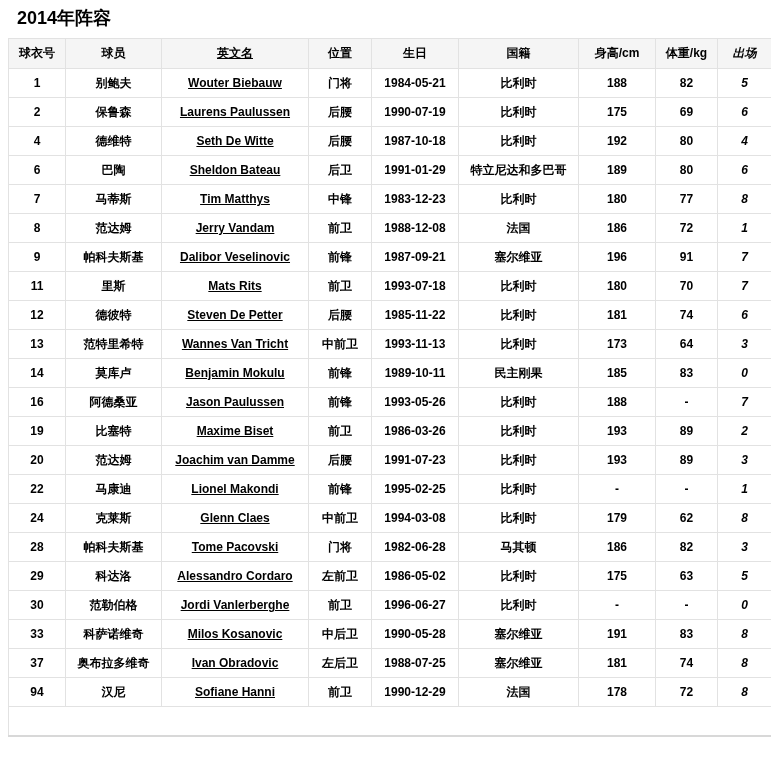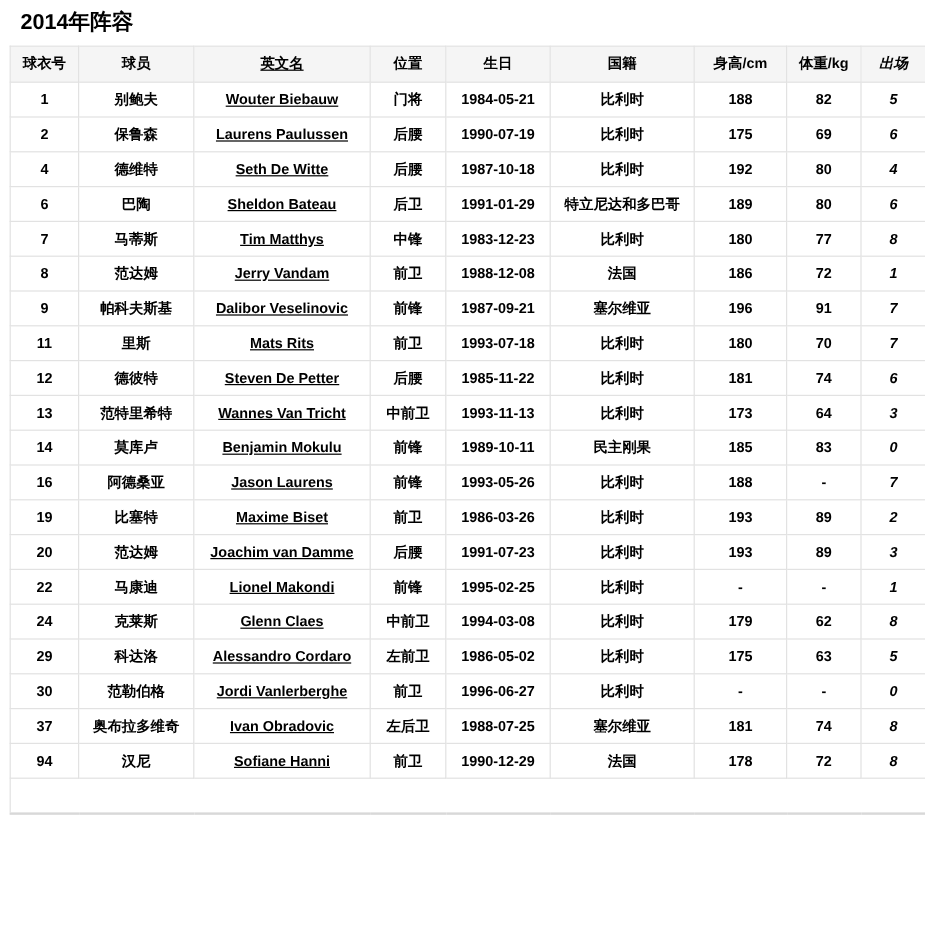--- a/index.html
+++ b/index.html
@@ -200,21 +200,21 @@
           <td class="col-3">前锋</td>
           <td class="col-4">1989-10-11</td>
           <td class="col-5">民主刚果</td>
           <td class="col-6">185</td>
           <td class="col-7">83</td>
           <td class="col-8">0</td>
         </tr>
         <tr>
           <td class="col-0">16</td>
           <td class="col-1">阿德桑亚</td>
-          <td class="col-2">Jason Laurens</td>
+          <td class="col-2">Jason Paulussen</td>
           <td class="col-3">前锋</td>
           <td class="col-4">1993-05-26</td>
           <td class="col-5">比利时</td>
           <td class="col-6">188</td>
           <td class="col-7">-</td>
           <td class="col-8">7</td>
         </tr>
         <tr>
           <td class="col-0">19</td>
           <td class="col-1">比塞特</td>
@@ -253,40 +253,62 @@
           <td class="col-1">克莱斯</td>
           <td class="col-2">Glenn Claes</td>
           <td class="col-3">中前卫</td>
           <td class="col-4">1994-03-08</td>
           <td class="col-5">比利时</td>
           <td class="col-6">179</td>
           <td class="col-7">62</td>
           <td class="col-8">8</td>
         </tr>
         <tr>
+          <td class="col-0">28</td>
+          <td class="col-1">帕科夫斯基</td>
+          <td class="col-2">Tome Pacovski</td>
+          <td class="col-3">门将</td>
+          <td class="col-4">1982-06-28</td>
+          <td class="col-5">马其顿</td>
+          <td class="col-6">186</td>
+          <td class="col-7">82</td>
+          <td class="col-8">3</td>
+        </tr>
+        <tr>
           <td class="col-0">29</td>
           <td class="col-1">科达洛</td>
           <td class="col-2">Alessandro Cordaro</td>
           <td class="col-3">左前卫</td>
           <td class="col-4">1986-05-02</td>
           <td class="col-5">比利时</td>
           <td class="col-6">175</td>
           <td class="col-7">63</td>
           <td class="col-8">5</td>
         </tr>
         <tr>
           <td class="col-0">30</td>
           <td class="col-1">范勒伯格</td>
           <td class="col-2">Jordi Vanlerberghe</td>
           <td class="col-3">前卫</td>
           <td class="col-4">1996-06-27</td>
           <td class="col-5">比利时</td>
           <td class="col-6">-</td>
           <td class="col-7">-</td>
           <td class="col-8">0</td>
+        </tr>
+        <tr>
+          <td class="col-0">33</td>
+          <td class="col-1">科萨诺维奇</td>
+          <td class="col-2">Milos Kosanovic</td>
+          <td class="col-3">中后卫</td>
+          <td class="col-4">1990-05-28</td>
+          <td class="col-5">塞尔维亚</td>
+          <td class="col-6">191</td>
+          <td class="col-7">83</td>
+          <td class="col-8">8</td>
         </tr>
         <tr>
           <td class="col-0">37</td>
           <td class="col-1">奥布拉多维奇</td>
           <td class="col-2">Ivan Obradovic</td>
           <td class="col-3">左后卫</td>
           <td class="col-4">1988-07-25</td>
           <td class="col-5">塞尔维亚</td>
           <td class="col-6">181</td>
           <td class="col-7">74</td>

